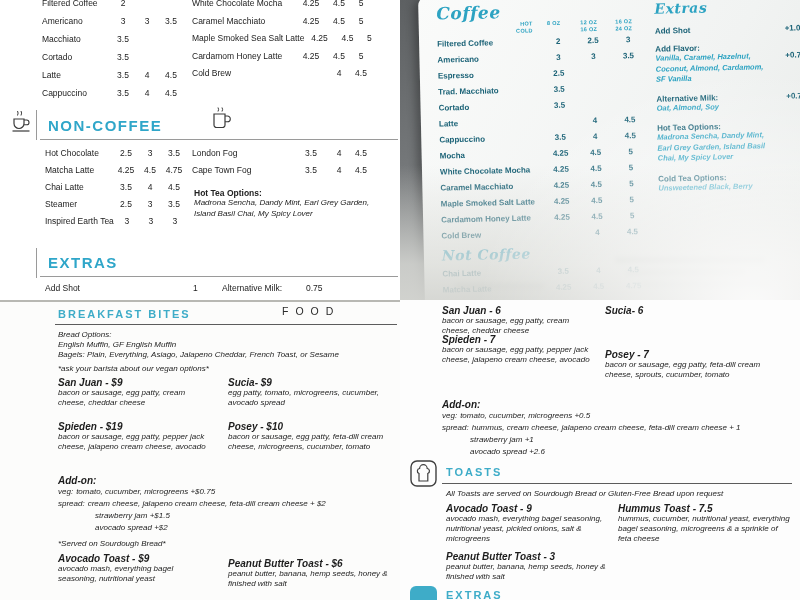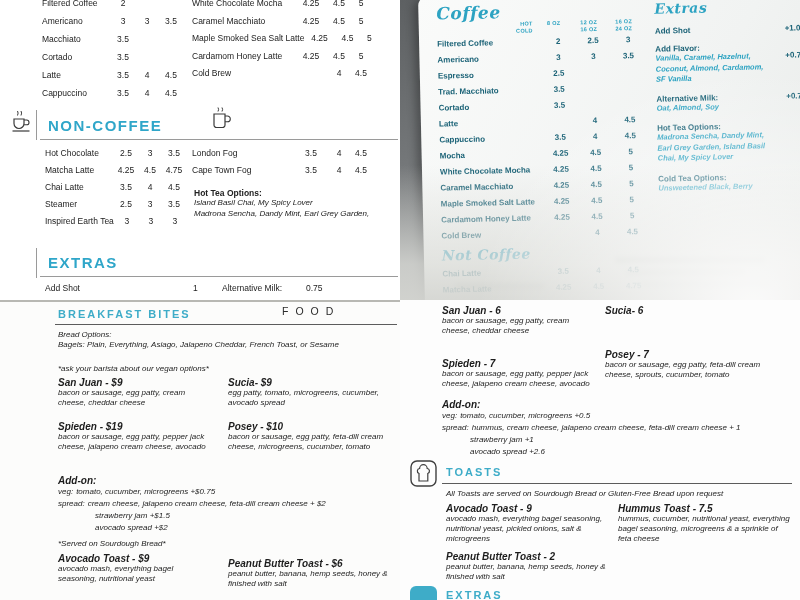--- a/index.html
+++ b/index.html
@@ -202,22 +202,22 @@
 
         <div class="prow1">
           <span>Cape Town Fog</span>
           <span class="pp">3.5</span>
           <span class="pp">4</span>
           <span class="pp">4.5</span>
         </div>
       </div>
     <div class="abs" style="left:194px;top:188px;width:195px">
       <div class="q1-bold">Hot Tea Options:</div>
+      <div class="q1-it">Madrona Sencha, Dandy Mint, Earl Grey Garden,</div>
       <div class="q1-it">Island Basil Chai, My Spicy Lover</div>
-      <div class="q1-it">Madrona Sencha, Dandy Mint, Earl Grey Garden,</div>
     </div>
 
     <div class="abs vline" style="left:36px;top:248px;height:30px"></div>
     <div class="abs q1-sechead" style="left:48px;top:254px">EXTRAS</div>
     <div class="abs hline" style="left:40px;top:276px;width:358px"></div>
     <span class="abs q1-ext" style="left:45px;top:283px">Add Shot</span>
     <span class="abs q1-ext" style="left:193px;top:283px">1</span>
     <span class="abs q1-ext" style="left:222px;top:283px">Alternative Milk:</span>
     <span class="abs q1-ext" style="left:306px;top:283px">0.75</span>
   </section>
@@ -389,20 +389,21 @@
   </section>
 
   <section class="quad q3">
     <div class="abs" style="left:0;top:0;width:400px;height:2px;background:#b8b8b3"></div>
     <div class="abs mb-title" style="left:58px;top:8px">BREAKFAST BITES</div>
     <div class="abs food-word" style="left:282px;top:5px">FOOD</div>
     <div class="abs thinline" style="left:55px;top:24px;width:342px"></div>
 
     <div class="abs" style="left:58px;top:30px;width:335px">
       <div class="it">Bread Options:</div>
+      <div class="it">English Muffin, GF English Muffin</div>
       <div class="it">Bagels: Plain, Everything, Asiago, Jalapeno Cheddar, French Toast, or Sesame</div>
     </div>
     <div class="abs it boldit" style="left:58px;top:64px">*ask your barista about our vegan options*</div>
 
     <div class="abs" style="left:58px;top:77px;width:155px">
       <div class="nm">San Juan - $9</div>
       <div class="it">bacon or sausage, egg patty, cream cheese, cheddar cheese</div>
     </div>
     <div class="abs" style="left:228px;top:77px;width:160px">
       <div class="nm">Sucia- $9</div>
@@ -439,21 +440,21 @@
   </section>
 
   <section class="quad q4">
     <div class="abs" style="left:42px;top:5px;width:152px">
       <div class="nm">San Juan - 6</div>
       <div class="it">bacon or sausage, egg patty, cream cheese, cheddar cheese</div>
     </div>
     <div class="abs" style="left:205px;top:5px;width:185px">
       <div class="nm">Sucia- 6</div>
     </div>
-    <div class="abs" style="left:42px;top:58px;width:152px">
+    <div class="abs" style="left:42px;top:34px;width:152px">
       <div class="nm">Spieden - 7</div>
       <div class="it">bacon or sausage, egg patty, pepper jack cheese, jalapeno cream cheese, avocado</div>
     </div>
     <div class="abs" style="left:205px;top:49px;width:185px">
       <div class="nm">Posey - 7</div>
       <div class="it">bacon or sausage, egg patty, feta-dill cream cheese, sprouts, cucumber, tomato</div>
     </div>
 
     <div class="abs nm" style="left:42px;top:99px">Add-on:</div>
     <div class="abs it" style="left:42px;top:111px;width:350px">
@@ -476,21 +477,21 @@
 
     <div class="abs" style="left:46px;top:203px;width:160px">
       <div class="nm">Avocado Toast - 9</div>
       <div class="it">avocado mash, everything bagel seasoning, nutritional yeast, pickled onions, salt &amp; microgreens</div>
     </div>
     <div class="abs" style="left:218px;top:203px;width:172px">
       <div class="nm">Hummus Toast - 7.5</div>
       <div class="it">hummus, cucumber, nutritional yeast, everything bagel seasoning, microgreens &amp; a sprinkle of feta cheese</div>
     </div>
     <div class="abs" style="left:46px;top:251px;width:160px">
-      <div class="nm">Peanut Butter Toast - 2</div>
+      <div class="nm">Peanut Butter Toast - 3</div>
       <div class="it">peanut butter, banana, hemp seeds, honey &amp; finished with salt</div>
     </div>
 
     <div class="abs" style="left:10px;top:286px;width:27px;height:27px;border-radius:6px;background:#3eacc8"></div>
     <div class="abs mb-title" style="left:46px;top:289px">EXTRAS</div>
   </section>
 
 </div>
 
 </body></html>

